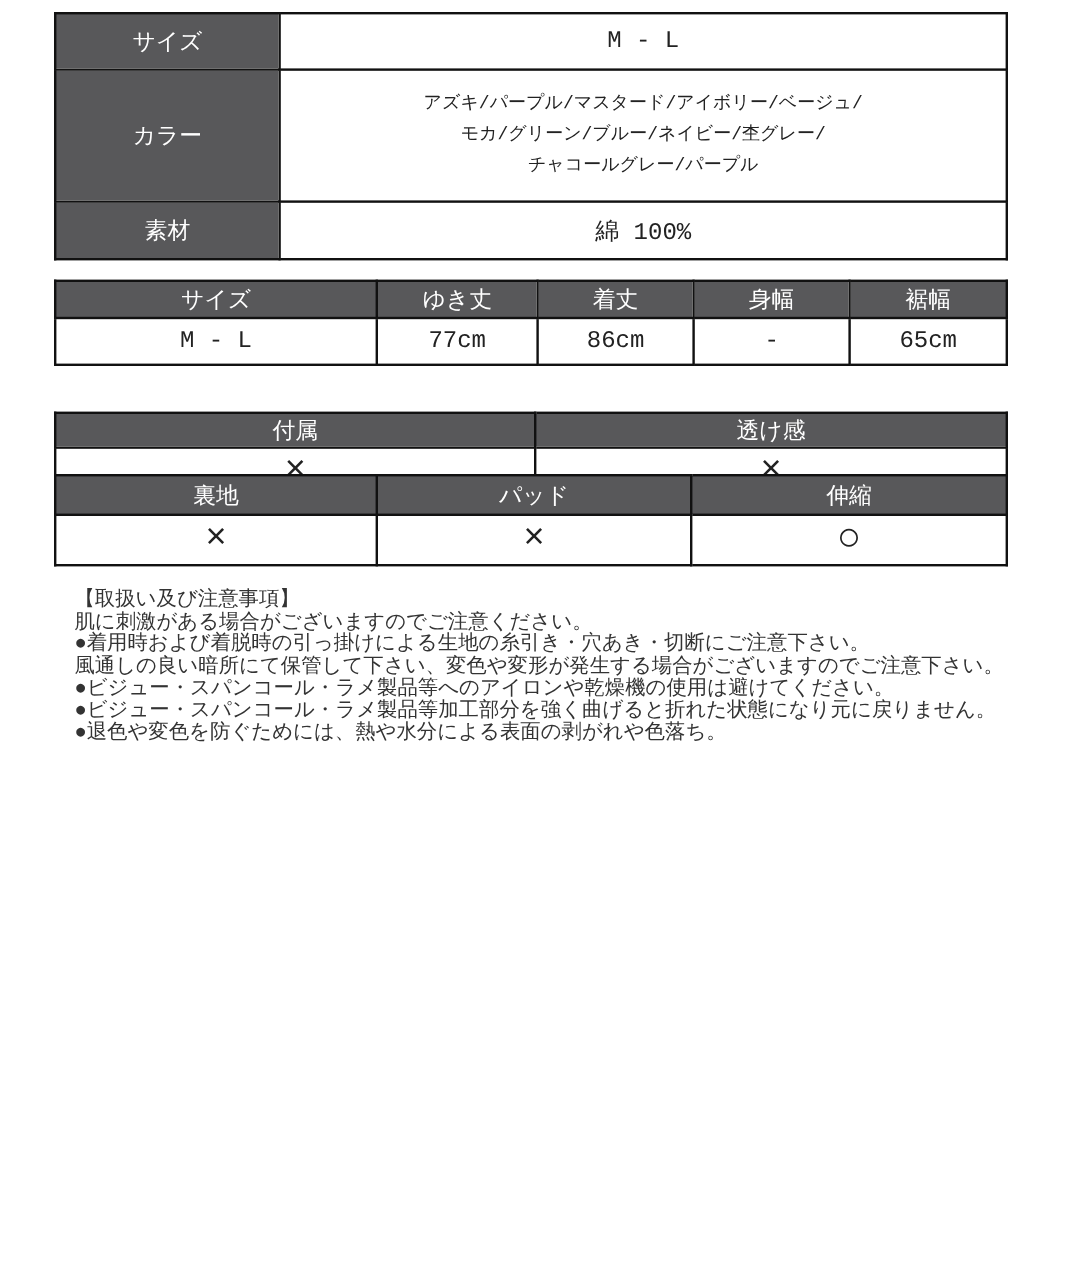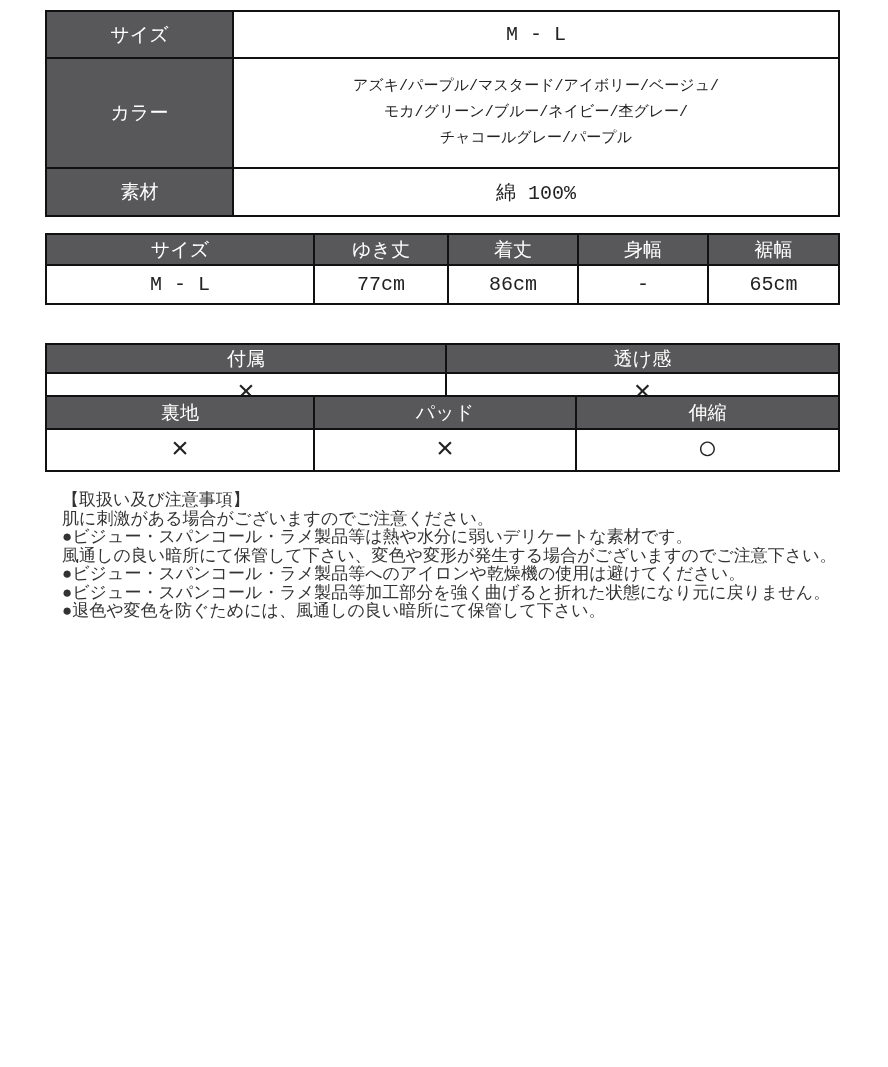--- a/index.html
+++ b/index.html
@@ -158,20 +158,20 @@
       <td><span class="mark-x">×</span></td>
       <td><span class="mark-x">×</span></td>
       <td><span class="mark-circle">○</span></td>
     </tr>
   </tbody>
     </table>
 
   <div id="care-notes">
     <div>【取扱い及び注意事項】</div>
     <div>肌に刺激がある場合がございますのでご注意ください。</div>
-    <div>●ビジュー・スパンコール・ラメ製品等は熱や水分に弱いデリケートな素材です。</div>
+    <div>●着用時および着脱時の引っ掛けによる生地の糸引き・穴あき・切断にご注意下さい。</div>
     <div>風通しの良い暗所にて保管して下さい、変色や変形が発生する場合がございますのでご注意下さい。</div>
     <div>●ビジュー・スパンコール・ラメ製品等へのアイロンや乾燥機の使用は避けてください。</div>
     <div>●ビジュー・スパンコール・ラメ製品等加工部分を強く曲げると折れた状態になり元に戻りません。</div>
-    <div>●退色や変色を防ぐためには、風通しの良い暗所にて保管して下さい。</div>
+    <div>●退色や変色を防ぐためには、熱や水分による表面の剥がれや色落ち。</div>
   </div>
 
 </div>
 
 </body></html>

